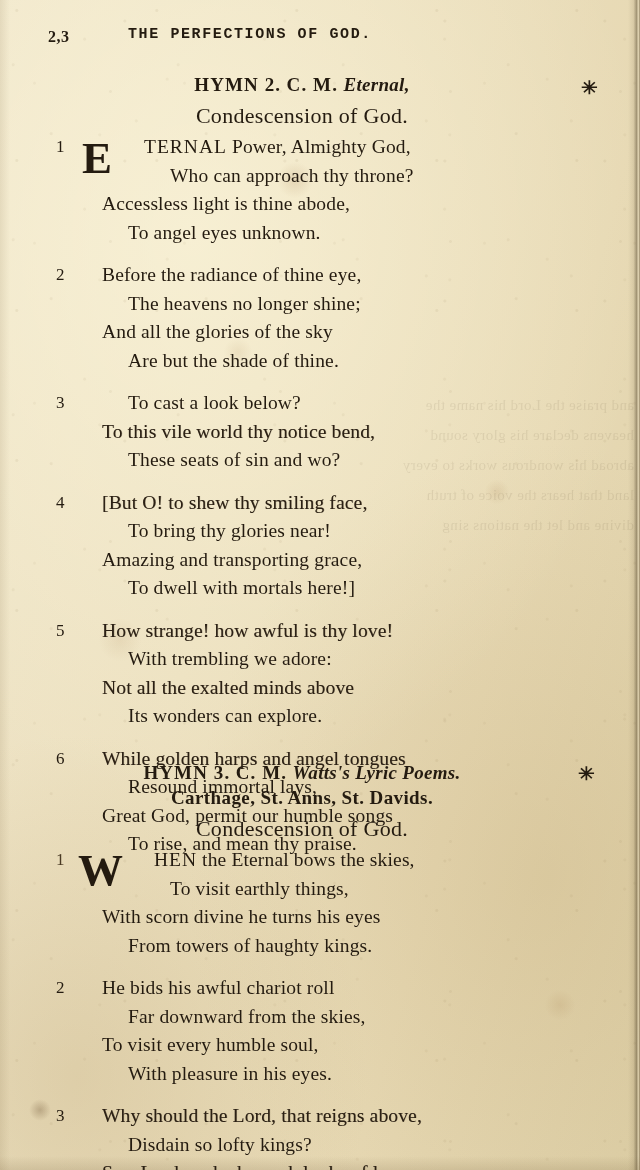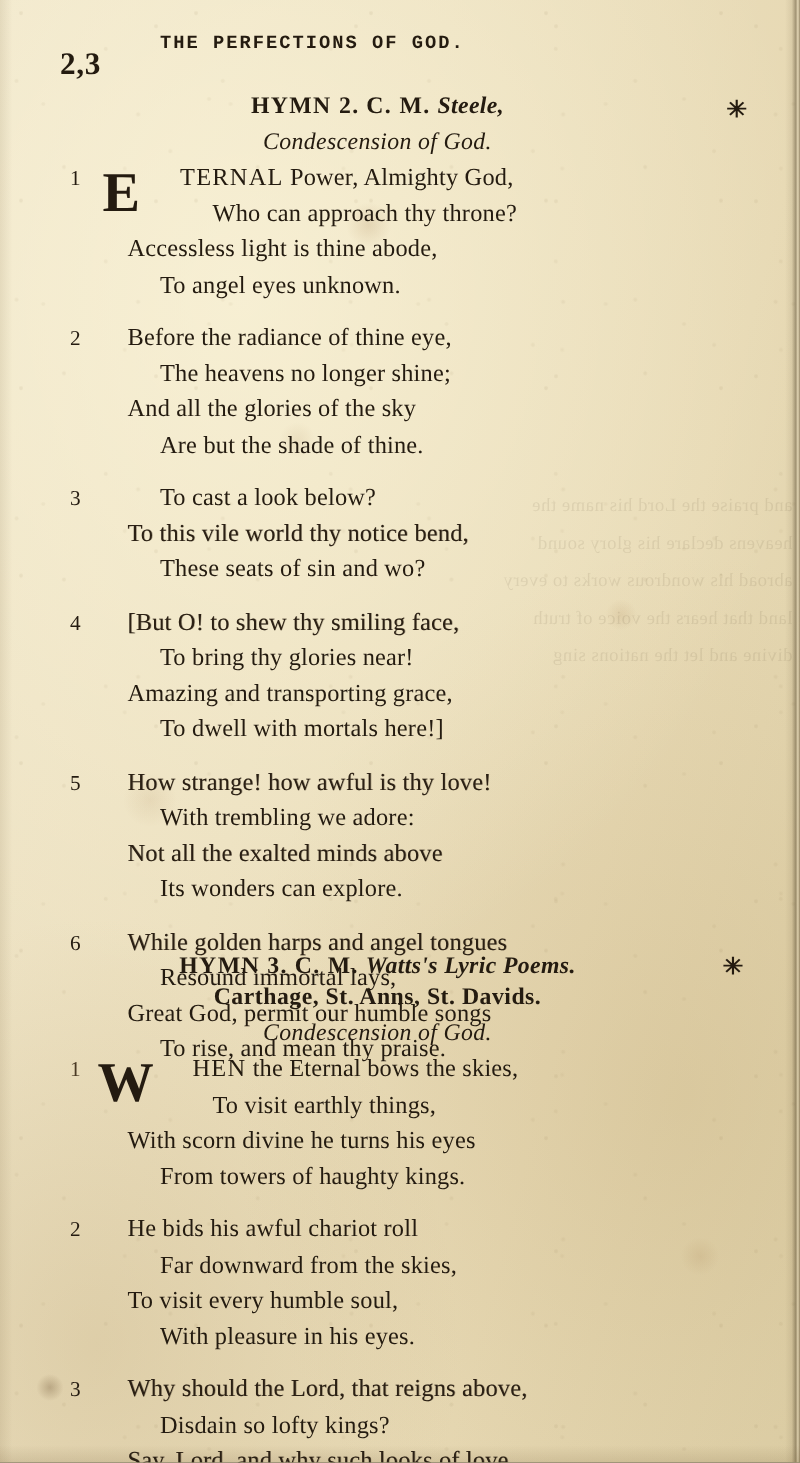--- a/index.html
+++ b/index.html
@@ -118,22 +118,22 @@
   .running-head {
     position: absolute;
     top: 26px;
     left: 0;
     width: 604px;
     height: 26px;
   }
   .folio {
     position: absolute;
     left: 48px;
-    top: 12px;
-    font-size: 25px;
+    top: 2px;
+    font-size: 16px;
     font-weight: 700;
     letter-spacing: 0.5px;
   }
   .head-title {
     position: absolute;
     left: 128px;
     top: 0;
     font-size: 15px;
     font-weight: 700;
     letter-spacing: 1.6px;
@@ -154,22 +154,21 @@
   .hymn-head .source { font-style: italic; font-weight: 700; letter-spacing: 0.3px; }
   .tunes {
     text-align: center;
     font-size: 19px;
     font-weight: 700;
     letter-spacing: 0.4px;
     line-height: 25px;
   }
   .subject {
     text-align: center;
-    font-style: italic;
-    font-size: 19px;
+    font-size: 22px;
     letter-spacing: 0.3px;
     margin-top: 6px;
   }
 
   .ornament {
     position: absolute;
     font-size: 20px;
     font-weight: 700;
     line-height: 1;
     color: #241b10;
@@ -233,21 +232,21 @@
       <span class="head-title">THE PERFECTIONS OF GOD.</span>
     </div>
 
     <div class="hymn" style="top:72px;">
 
       <div class="ornament" style="left:581px; top:6px;">✳</div>
 
       <div class="hymn-head">
         <span class="label">HYMN 2.</span>
         <span class="metre">C. M.</span>
-        <span class="source">Steele,</span>
+        <span class="source">Eternal,</span>
       </div>
       <div class="subject">Condescension of God.</div>
 
       <div class="verses">
 
         <div class="stanza opening" style="margin-top:4px;">
           <div class="dropcap" style="left:82px; top:3px;">E</div>
           <div class="stanza-body">
             <div class="vline flush"><span class="vnum">1</span><span style="display:inline-block;width:42px;"></span><span class="first-run">TERNAL</span><span> Power, Almighty God,</span></div>
             <div class="vline indent" style="padding-left:88px;"><span>Who can approach thy throne?</span></div>

